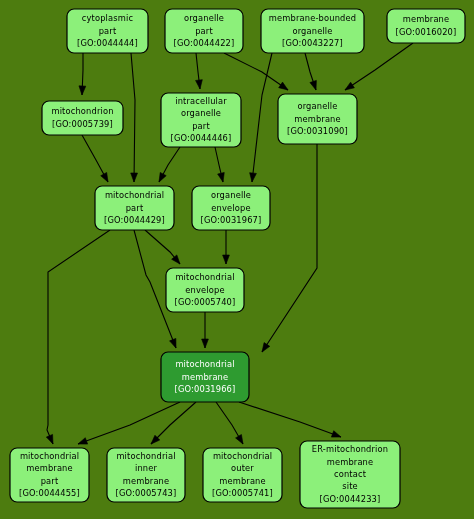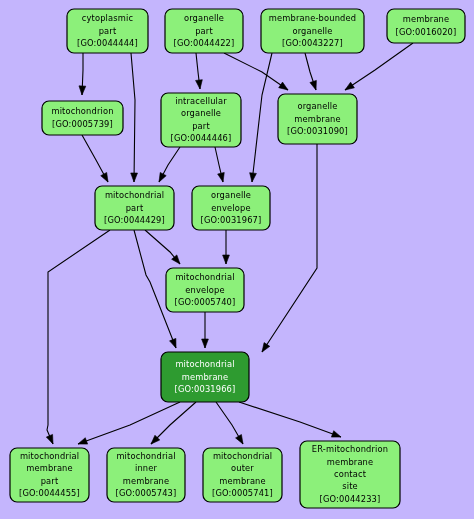--- a/index.html
+++ b/index.html
@@ -10,21 +10,21 @@
   body {
     width: 474px;
     height: 519px;
     font-family: "DejaVu Sans", sans-serif;
     overflow: hidden;
   }
   #graph-root {
     position: relative;
     width: 474px;
     height: 519px;
-    background: #c4b5fd;
+    background: #4d7c0f;
   }
   svg#go-graph {
     display: block;
     width: 474px;
     height: 519px;
   }
   .edge-line {
     fill: none;
     stroke: #000000;
     stroke-width: 1.1;

